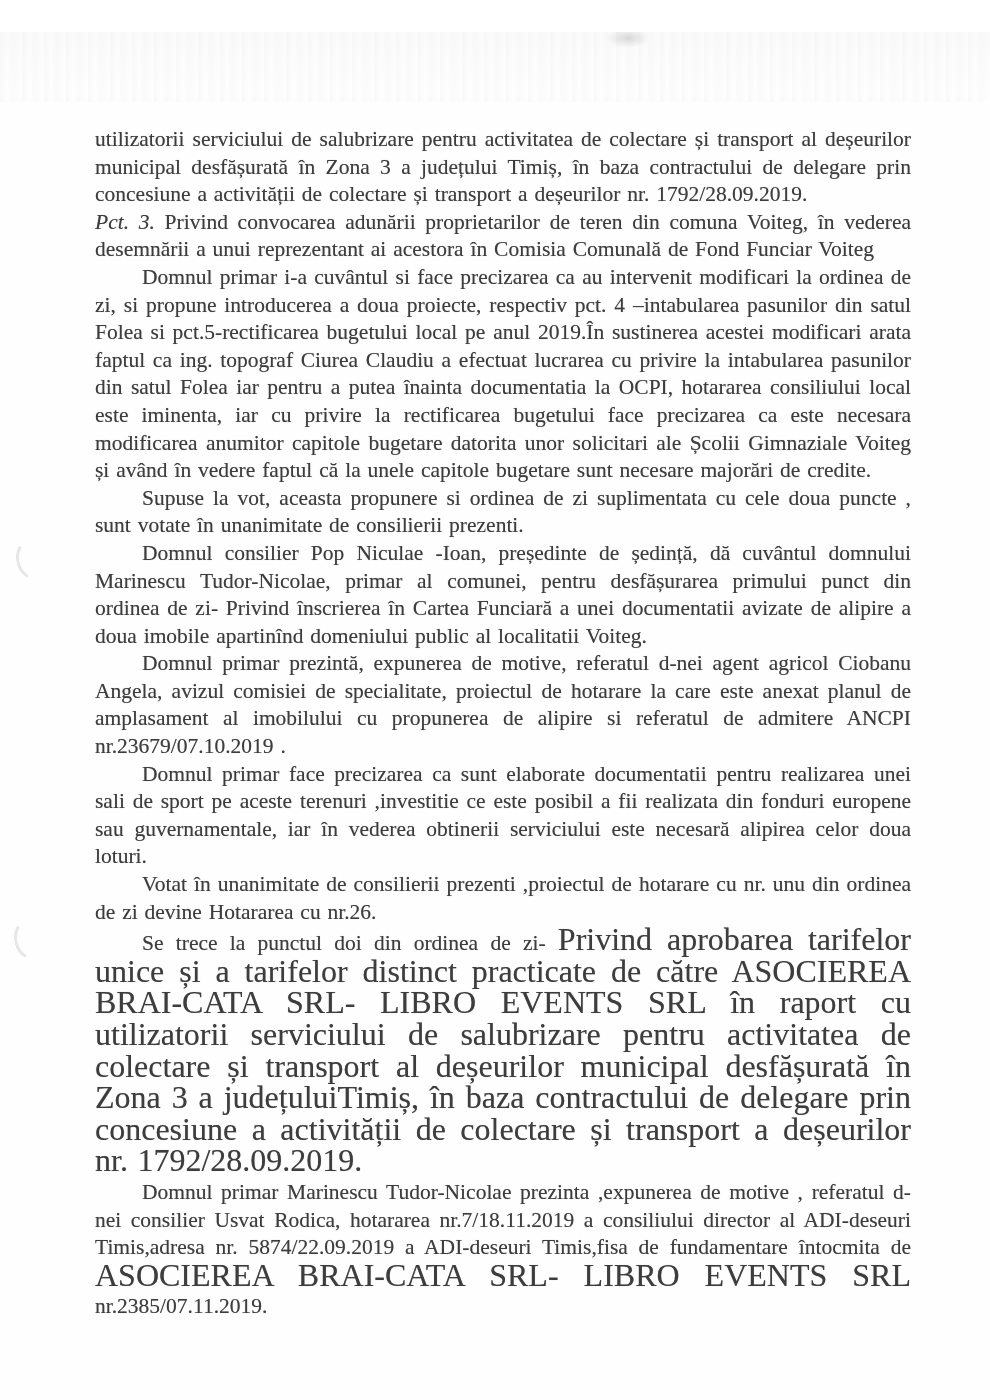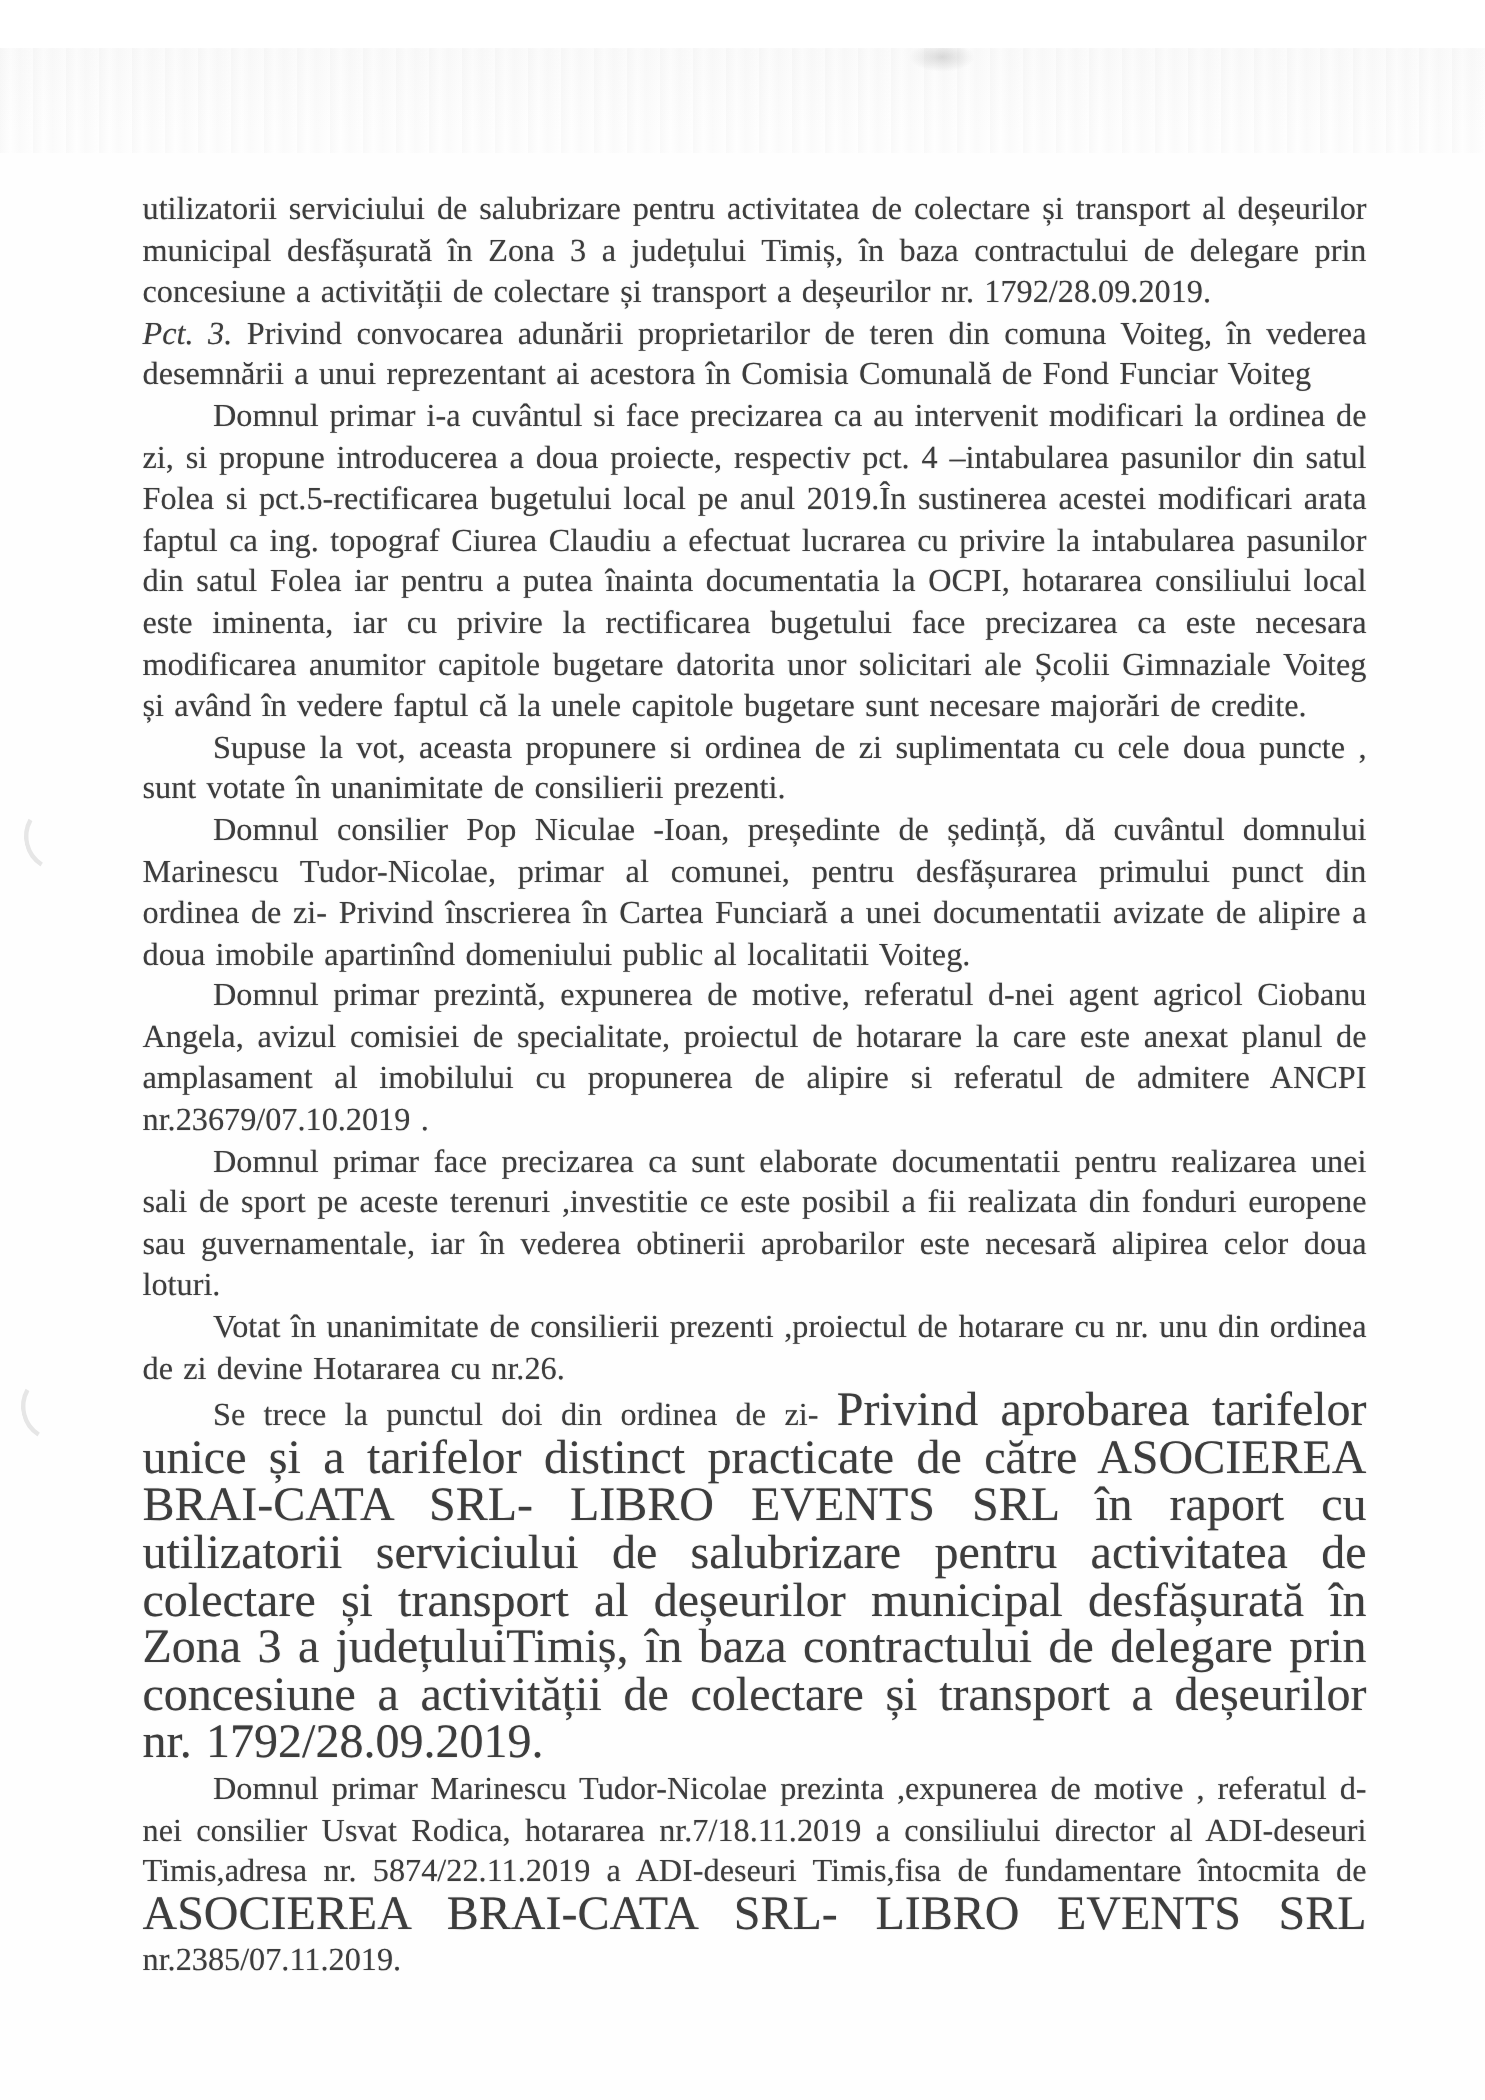--- a/index.html
+++ b/index.html
@@ -110,27 +110,27 @@
     <p class="par no-indent"><span class="pct-label">Pct. 3.</span><span> Privind convocarea adunării proprietarilor de teren din comuna Voiteg, în vederea desemnării a unui reprezentant ai acestora în Comisia Comunală de Fond Funciar Voiteg</span></p>
 
     <p class="par">Domnul primar i-a cuvântul si face precizarea ca au intervenit modificari la ordinea de zi, si propune introducerea a doua proiecte, respectiv pct. 4 –intabularea pasunilor din satul Folea si pct.5-rectificarea bugetului local pe anul 2019.În sustinerea acestei modificari arata faptul ca ing. topograf Ciurea Claudiu a efectuat lucrarea cu privire la intabularea pasunilor din satul Folea  iar pentru a putea înainta documentatia la OCPI, hotararea consiliului local este iminenta, iar cu privire la rectificarea bugetului face precizarea ca este necesara modificarea anumitor capitole bugetare datorita unor solicitari ale Școlii Gimnaziale Voiteg și având în vedere faptul că la unele capitole bugetare sunt necesare majorări de credite.</p>
 
     <p class="par">Supuse la vot, aceasta propunere  si ordinea de zi suplimentata cu cele doua puncte , sunt votate în unanimitate de consilierii prezenti.</p>
 
     <p class="par">Domnul consilier Pop Niculae -Ioan, președinte de ședință, dă cuvântul domnului Marinescu Tudor-Nicolae, primar al comunei, pentru desfășurarea primului punct din ordinea de zi- Privind înscrierea în Cartea Funciară a unei documentatii avizate de alipire a doua imobile apartinînd domeniului public al localitatii Voiteg.</p>
 
     <p class="par">Domnul primar prezintă, expunerea de motive, referatul d-nei agent agricol Ciobanu Angela, avizul comisiei de specialitate, proiectul de hotarare la care este anexat planul de amplasament al imobilului cu propunerea de alipire si referatul de admitere ANCPI nr.23679/07.10.2019 .</p>
 
-    <p class="par">Domnul primar face precizarea ca sunt elaborate documentatii pentru realizarea unei sali de sport pe aceste terenuri ,investitie ce este posibil a fii realizata din fonduri europene sau guvernamentale, iar în vederea obtinerii aprobarilor este  necesară alipirea celor doua loturi.</p>
+    <p class="par">Domnul primar face precizarea ca sunt elaborate documentatii pentru realizarea unei sali de sport pe aceste terenuri ,investitie ce este posibil a fii realizata din fonduri europene sau guvernamentale, iar în vederea obtinerii serviciului este  necesară alipirea celor doua loturi.</p>
 
 
     <p class="par">Votat în unanimitate de consilierii prezenti ,proiectul de hotarare cu nr. unu din ordinea de zi devine Hotararea cu nr.26.</p>
 
     <p class="par"><span>Se trece la punctul doi din ordinea de zi- </span><span class="emph">Privind aprobarea tarifelor unice și a tarifelor distinct practicate de către ASOCIEREA BRAI-CATA SRL- LIBRO EVENTS SRL în raport cu utilizatorii serviciului de salubrizare pentru activitatea de colectare și transport al deșeurilor municipal desfășurată în Zona 3 a județuluiTimiș, în baza contractului de delegare prin concesiune a activității de colectare și transport a deșeurilor nr. 1792/28.09.2019.</span></p>
 
-    <p class="par"><span>Domnul primar Marinescu Tudor-Nicolae prezinta ,expunerea de motive , referatul d-nei consilier Usvat Rodica, hotararea nr.7/18.11.2019 a consiliului director al ADI-deseuri Timis,adresa nr. 5874/22.11.2019 a ADI-deseuri Timis,fisa de fundamentare întocmita de </span><span class="emph">ASOCIEREA BRAI-CATA SRL- LIBRO EVENTS SRL</span><span> nr.2385/07.11.2019.</span></p>
+    <p class="par"><span>Domnul primar Marinescu Tudor-Nicolae prezinta ,expunerea de motive , referatul d-nei consilier Usvat Rodica, hotararea nr.7/18.11.2019 a consiliului director al ADI-deseuri Timis,adresa nr. 5874/22.09.2019 a ADI-deseuri Timis,fisa de fundamentare întocmita de </span><span class="emph">ASOCIEREA BRAI-CATA SRL- LIBRO EVENTS SRL</span><span> nr.2385/07.11.2019.</span></p>
 
   </div>
 
   <div class="bottom-shadow"></div>
   <div class="bottom-edge-line"></div>
 
 </div>
 
 </body></html>

